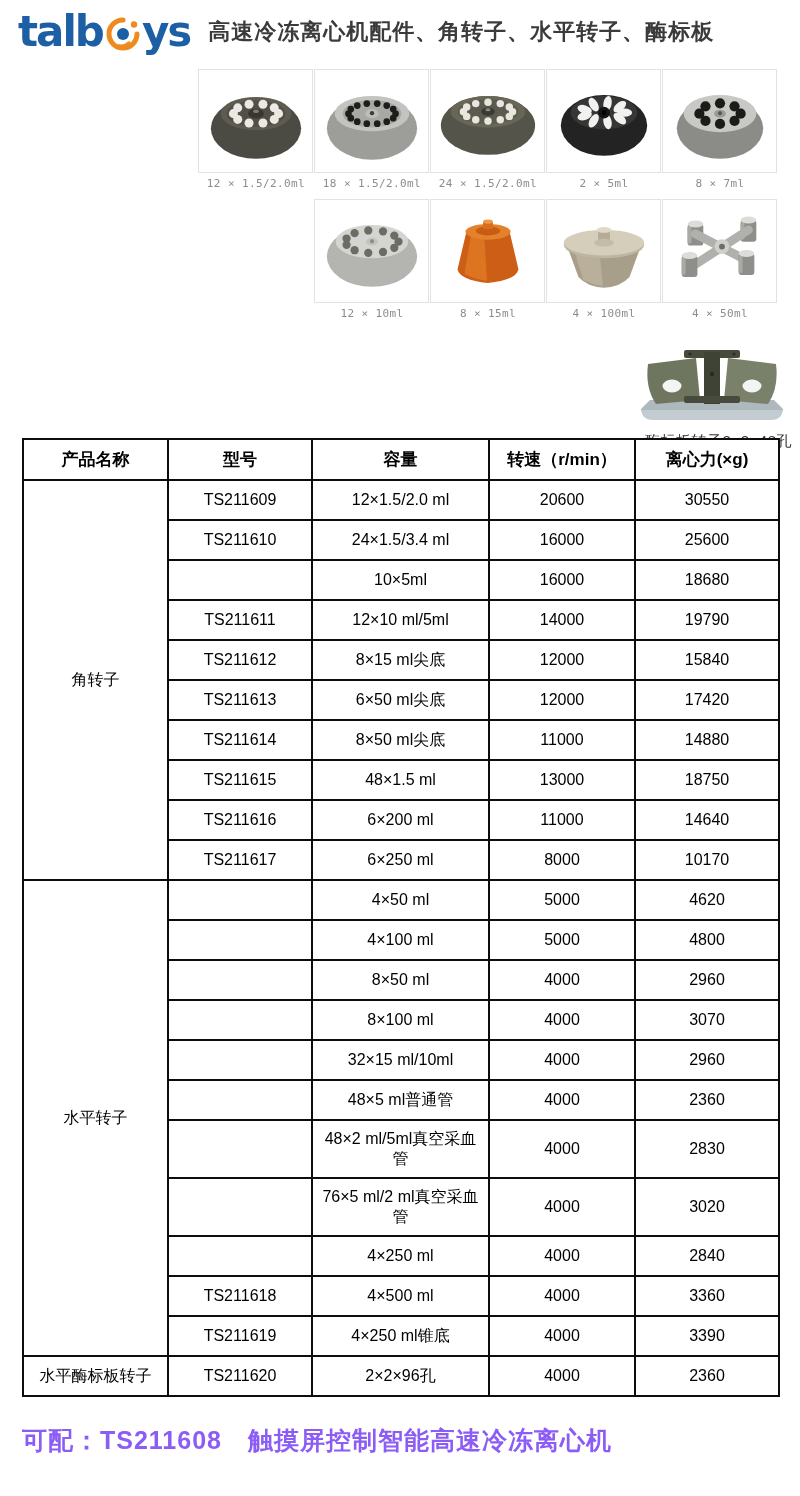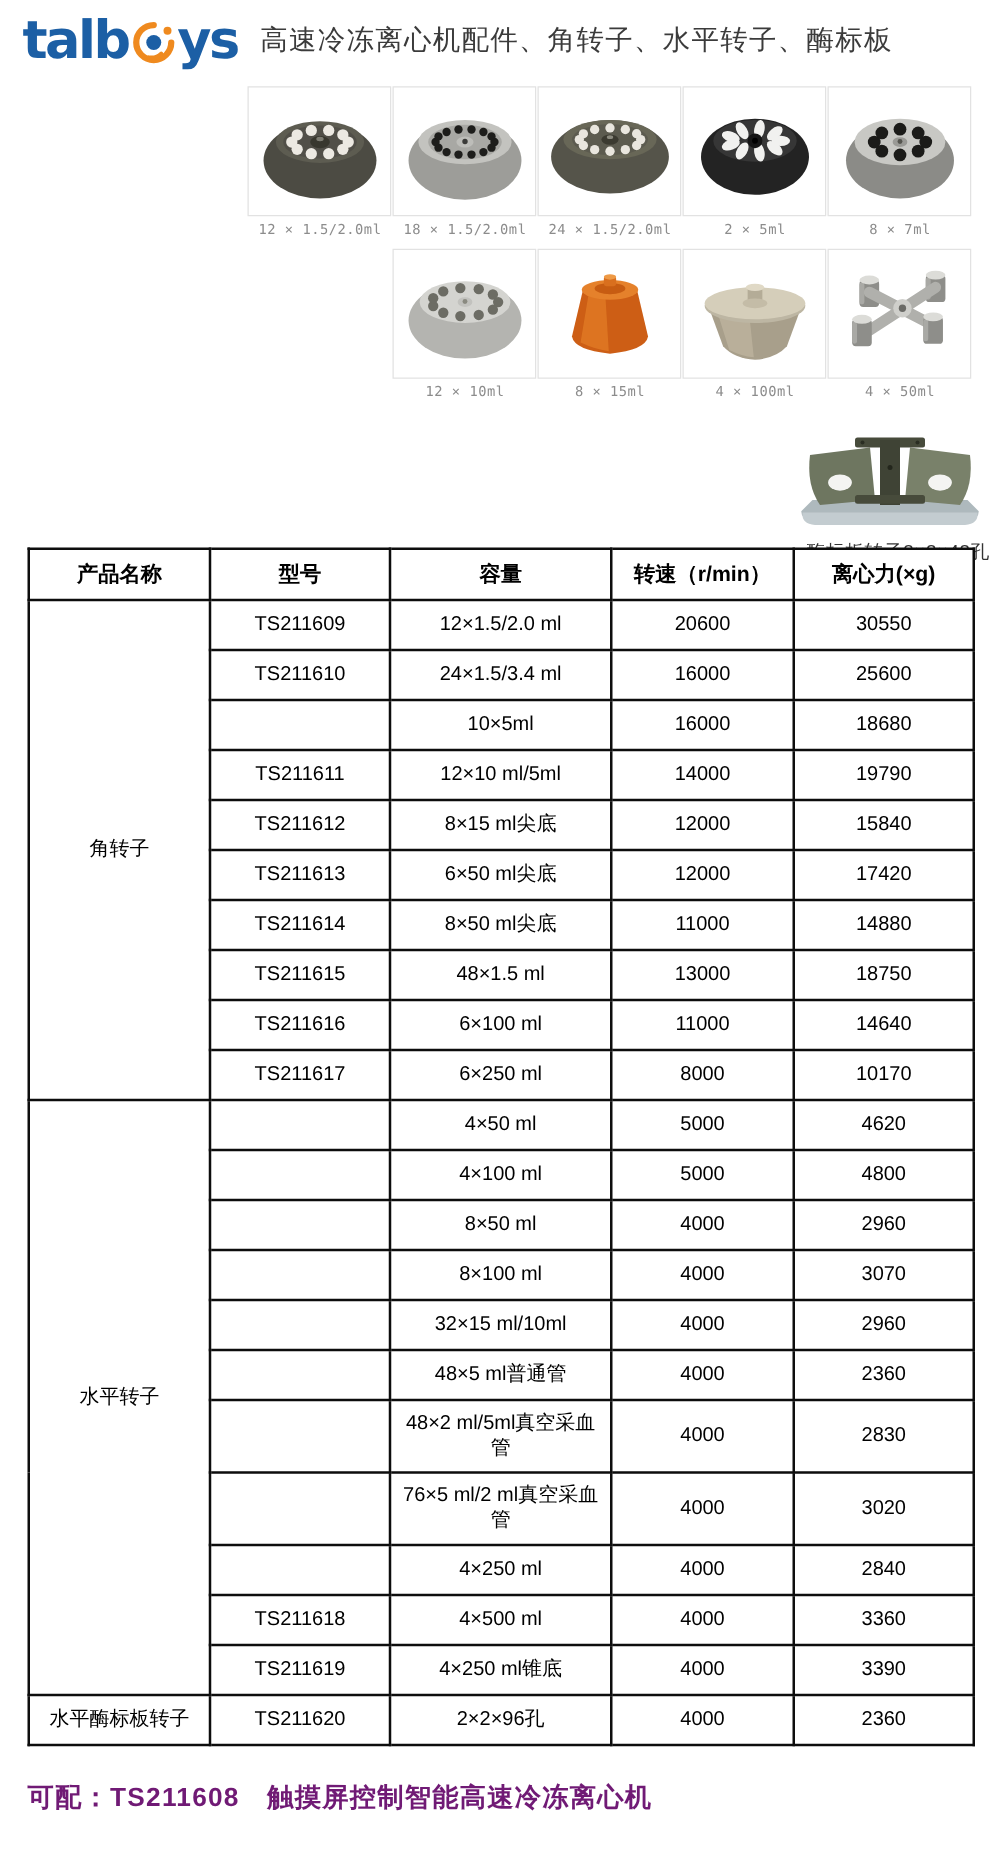--- a/index.html
+++ b/index.html
@@ -10,21 +10,21 @@
     overflow:hidden;
   }
   
   .header { display:flex; align-items:center; gap:18px; padding:8px 20px 4px 18px; height:60px; }
   .logo { display:flex; align-items:flex-end; line-height:1; }
   .logo-txt {
     font-size:42px; font-weight:700; color:#1c5fa5; letter-spacing:-2px;
     font-family:"DejaVu Sans","Liberation Sans",sans-serif;
   }
   .logo-o { display:inline-block; width:36px; height:36px; margin:0 1px 1px 2px; }
-  .page-title { font-size:22px; font-weight:400; color:#3b3b3b; letter-spacing:1px; white-space:nowrap; }
+  .page-title { font-size:22px; font-weight:700; color:#3b3b3b; letter-spacing:1px; white-space:nowrap; }
   
   .grid { display:flex; justify-content:flex-end; padding:0 22px; margin-top:9px; }
   .cell { width:116px; text-align:center; }
   .photo {
     width:115px; height:104px; border:1px solid #e2e2e2; background:#fff;
     display:flex; align-items:center; justify-content:center; overflow:hidden;
   }
   .photo svg { width:108px; height:96px; }
   .caption {
     margin-top:4px; font-size:11px; color:#8c8c8c; letter-spacing:0.4px;
@@ -42,21 +42,21 @@
   table.spec th, table.spec td {
     border:2px solid #0d0d0d; text-align:center; vertical-align:middle;
     padding:2px 6px; font-size:16px; line-height:1.25; background:#fff;
   }
   table.spec th { font-weight:700; font-size:17px; height:41px; }
   table.spec td { height:40px; }
   table.spec tr.tall td { height:58px; }
   td.group-cell { font-size:16px; }
   
   .footer-note {
-    margin:27px 0 0 22px; font-size:21px; font-weight:700; color:#701a75; letter-spacing:1px;
+    margin:27px 0 0 22px; font-size:25px; font-weight:700; color:#8b5cf6; letter-spacing:1px;
   }
 </style>
 </head>
 <body>
 
 <div class="header">
   <div class="logo">
     <span class="logo-txt">talb</span>
     <span class="logo-o">
       <svg viewBox="0 0 36 36">
@@ -338,21 +338,21 @@
         <td>14880</td>
       </tr>
       <tr>
         <td>TS211615</td>
         <td>48×1.5 ml</td>
         <td>13000</td>
         <td>18750</td>
       </tr>
       <tr>
         <td>TS211616</td>
-        <td>6×100 ml</td>
+        <td>6×200 ml</td>
         <td>11000</td>
         <td>14640</td>
       </tr>
       <tr>
         <td>TS211617</td>
         <td>6×250 ml</td>
         <td>8000</td>
         <td>10170</td>
       </tr>
       <tr>

